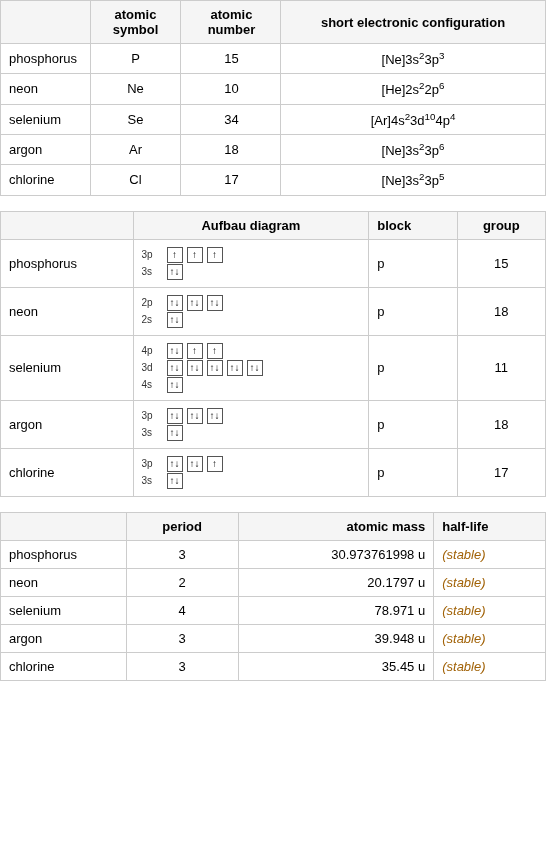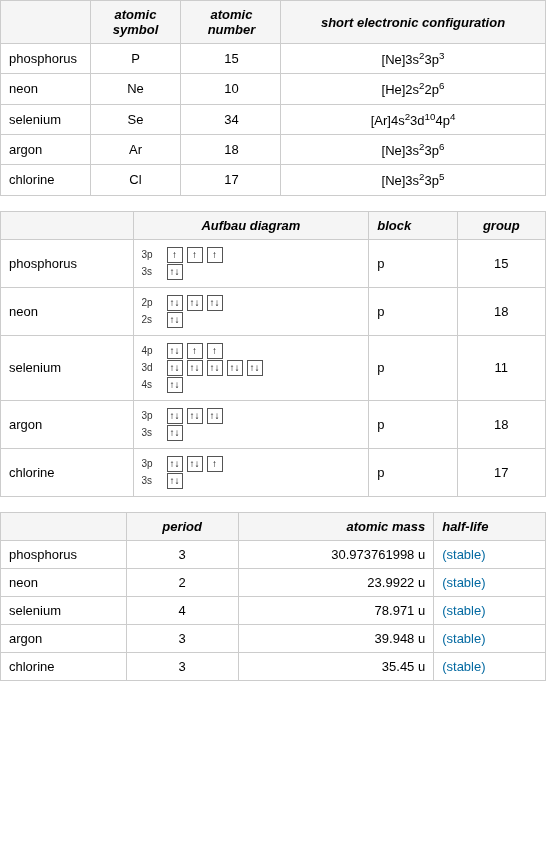--- a/index.html
+++ b/index.html
@@ -15,21 +15,20 @@
     }
     td, th {
       border: 1px solid #ccc;
       padding: 6px 8px;
       vertical-align: middle;
     }
     th {
       background: #f5f5f5;
       font-weight: bold;
       text-align: center;
-      font-style: italic;
     }
     .col-name { width: 90px; }
     .col-symbol { width: 90px; text-align: center; }
     .col-number { width: 100px; text-align: center; padding-left: 10px; }
     .col-config { text-align: center; }
 
     
     .col-aufbau { width: 160px; }
     .col-block { width: 60px; text-align: left; }
     .col-group { width: 60px; text-align: center; }
@@ -39,21 +38,21 @@
     .col-mass { width: 140px; text-align: right; }
     .col-halflife { width: 80px; text-align: left; }
 
     
     .aufbau-diagram { font-size: 11px; line-height: 1.6; }
     .orbital-row { display: flex; align-items: center; gap: 2px; margin: 1px 0; }
     .orbital-label { width: 22px; font-size: 10px; color: #333; }
     .box { display: inline-flex; width: 16px; height: 16px; border: 1px solid #555; align-items: center; justify-content: center; font-size: 10px; margin: 0 1px; }
 
     sup { font-size: 0.75em; }
-    .stable { color: #0369a1; }
+    .stable { color: #a16207; font-style: italic; }
   </style>
 </head>
 <body>
 
 
 
 
 <table>
   <thead>
     <tr>
@@ -243,21 +242,21 @@
     <tr>
       <td>phosphorus</td>
       <td class="col-period">3</td>
       <td class="col-mass">30.973761998 u</td>
       <td class="col-halflife"><span class="stable">(stable)</span></td>
     </tr>
 
     <tr>
       <td>neon</td>
       <td class="col-period">2</td>
-      <td class="col-mass">23.9922 u</td>
+      <td class="col-mass">20.1797 u</td>
       <td class="col-halflife"><span class="stable">(stable)</span></td>
     </tr>
 
     <tr>
       <td>selenium</td>
       <td class="col-period">4</td>
       <td class="col-mass">78.971 u</td>
       <td class="col-halflife"><span class="stable">(stable)</span></td>
     </tr>
 

